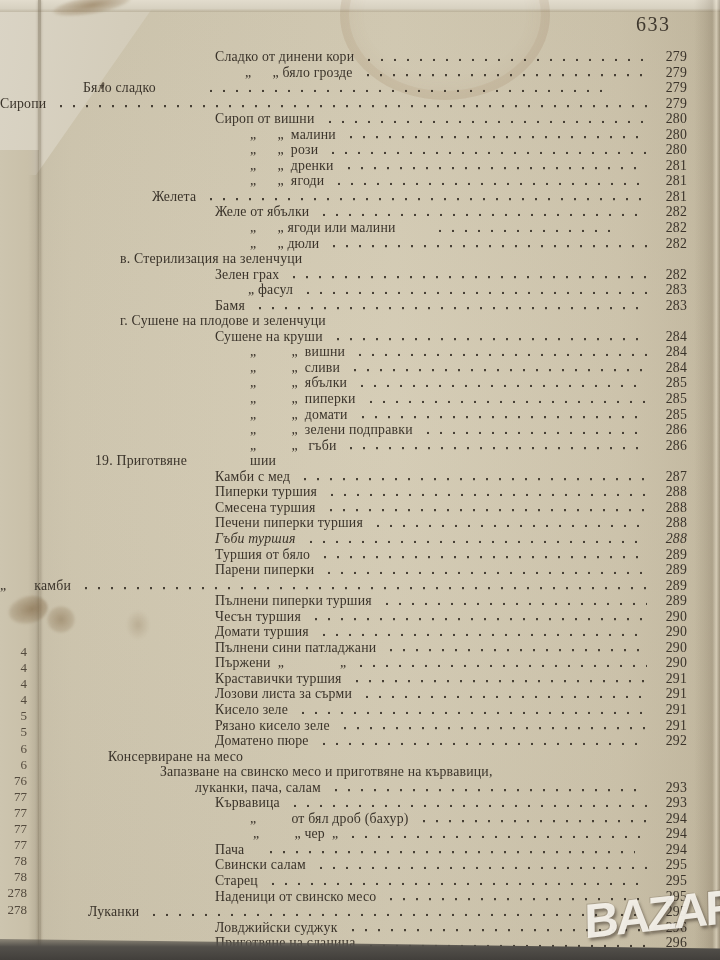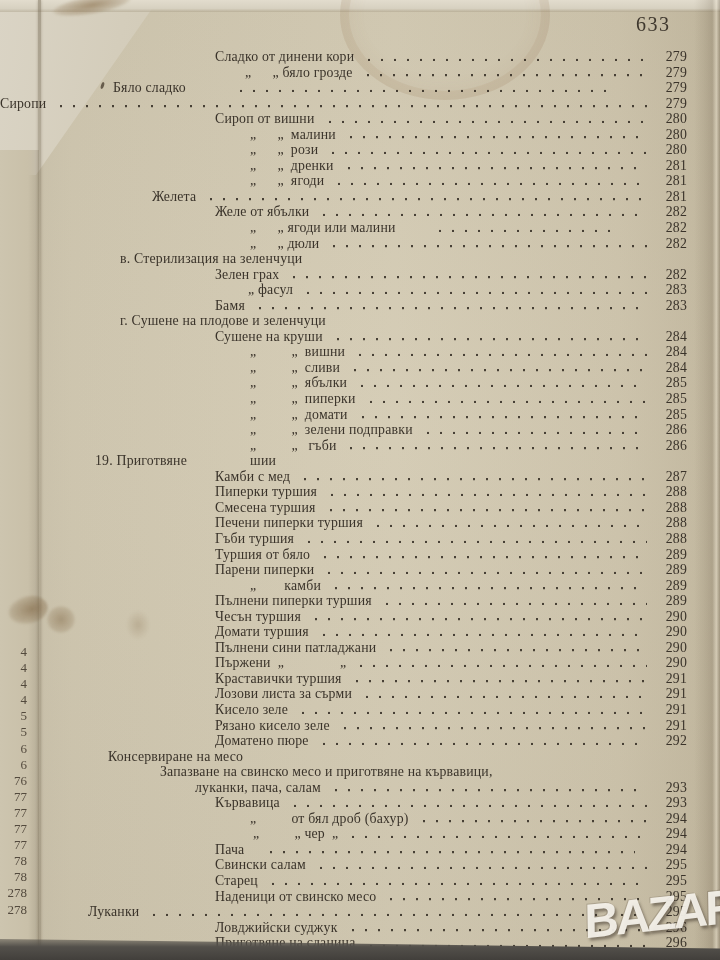--- a/index.html
+++ b/index.html
@@ -88,21 +88,21 @@
     <span class="leader"></span>
     <span class="toc-page">279</span>
   </div>
 
   <div class="toc-row" style="padding-left: 245px;">
     <span class="toc-text">„  „ бяло грозде</span>
     <span class="leader"></span>
     <span class="toc-page">279</span>
   </div>
 
-  <div class="toc-row" style="padding-left: 113px; gap: 40px;">
+  <div class="toc-row" style="padding-left: 83px; gap: 40px;">
     <span class="toc-text">Бяло сладко</span>
     <span class="leader"></span>
     <span class="toc-page">279</span>
   </div>
 
   <div class="toc-row" style="">
     <span class="toc-text">Сиропи</span>
     <span class="leader"></span>
     <span class="toc-page">279</span>
   </div>
@@ -262,39 +262,39 @@
     <span class="leader"></span>
     <span class="toc-page">288</span>
   </div>
 
   <div class="toc-row" style="padding-left: 215px;">
     <span class="toc-text">Печени пиперки туршия</span>
     <span class="leader"></span>
     <span class="toc-page">288</span>
   </div>
 
-  <div class="toc-row" style="padding-left: 215px;">
+  <div class="toc-row" style="padding-left: 215px; font-style: italic;">
     <span class="toc-text">Гъби туршия</span>
     <span class="leader"></span>
     <span class="toc-page">288</span>
   </div>
 
   <div class="toc-row" style="padding-left: 215px;">
     <span class="toc-text">Туршия от бяло</span>
     <span class="leader"></span>
     <span class="toc-page">289</span>
   </div>
 
   <div class="toc-row" style="padding-left: 215px;">
     <span class="toc-text">Парени пиперки</span>
     <span class="leader"></span>
     <span class="toc-page">289</span>
   </div>
 
-  <div class="toc-row" style="padding-left: 250px;">
+  <div class="toc-row" style="">
     <span class="toc-text">„  камби</span>
     <span class="leader"></span>
     <span class="toc-page">289</span>
   </div>
 
   <div class="toc-row" style="padding-left: 215px;">
     <span class="toc-text">Пълнени пиперки туршия</span>
     <span class="leader"></span>
     <span class="toc-page">289</span>
   </div>

